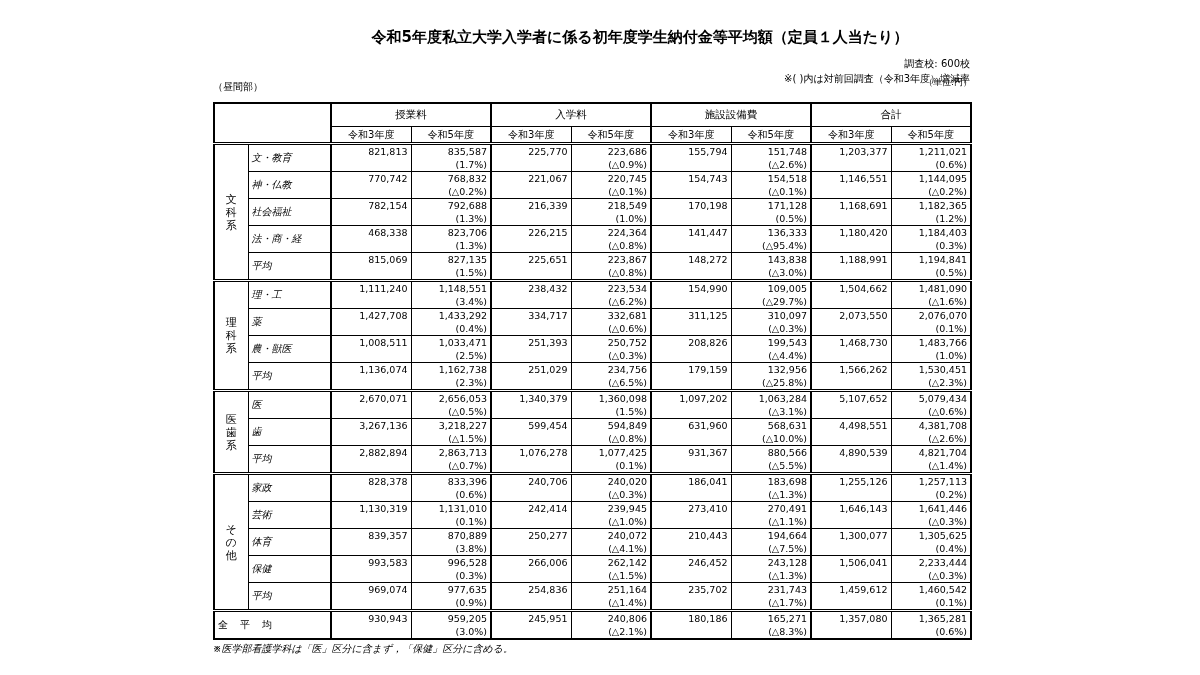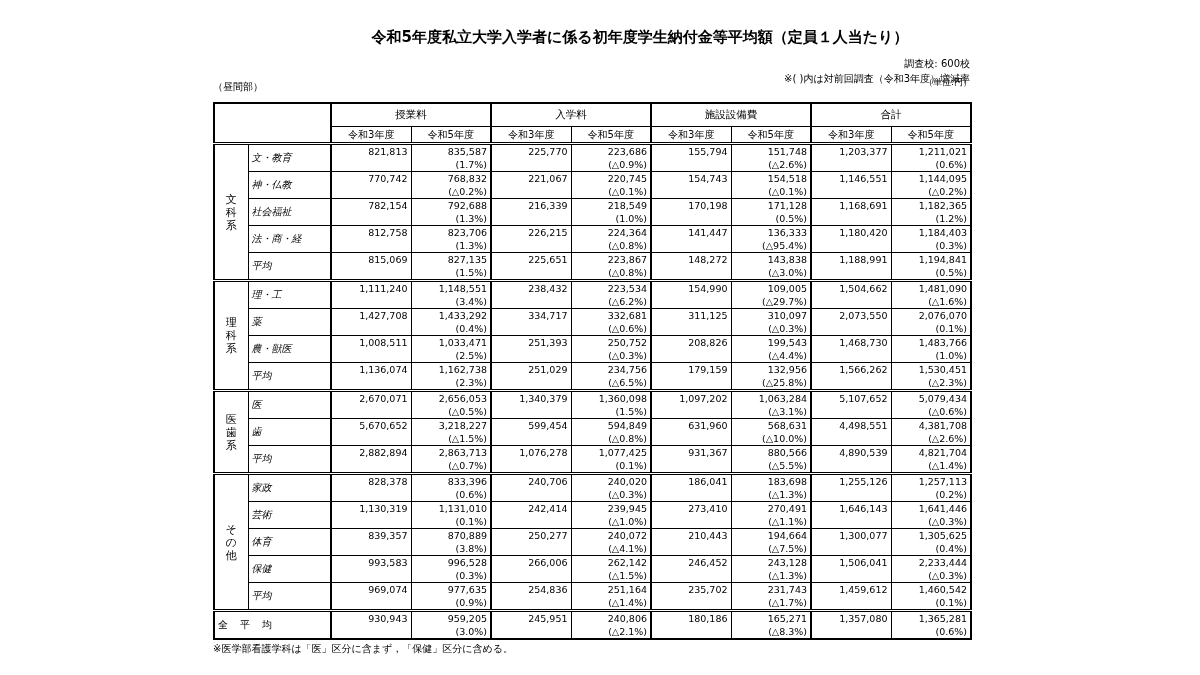--- a/index.html
+++ b/index.html
@@ -18,21 +18,21 @@
   th.group { height:22px; font-size:10.5px; text-align:center; }
   th.year { height:15px; font-size:10px; text-align:center; border-bottom:3px double #000 !important;margin-top:32px; }
   td.cat { text-align:center; font-size:11px; line-height:13px; border-right:1px solid #000; }
   td.sub { text-align:left; font-size:10px;font-style:italic; }
   td.num { text-align:right; vertical-align:top; line-height:13px; padding-top:1px; }
   .pct { display:block; }
   tr.dr td { height:26px; }
   .thick-l { border-left:2px solid #000 !important; }
   tr.sec-end td { border-bottom:3px double #000 !important; }
   td.allavg { text-align:left; font-size:10px; letter-spacing:12px; }
-  .footnote { position:absolute; left:213px; top:642px; font-size:10px; }
+  .footnote { position:absolute; left:213px; top:642px; font-size:10px;font-style:italic; }
 </style>
 </head>
 <body>
 
 <div class="title">令和5年度私立大学入学者に係る初年度学生納付金等平均額（定員１人当たり）</div>
 <div class="note-right n1">調査校: 600校</div>
 <div class="note-right n2">※( )内は対前回調査（令和3年度）増減率</div>
 <div class="note-right n3">（単位:円）</div>
 <div class="note-left">（昼間部）</div>
 
@@ -100,21 +100,21 @@
         <td class="num"><span>792,688</span><span class="pct">(1.3%)</span></td>
         <td class="num thick-l"><span>216,339</span></td>
         <td class="num"><span>218,549</span><span class="pct">(1.0%)</span></td>
         <td class="num thick-l"><span>170,198</span></td>
         <td class="num"><span>171,128</span><span class="pct">(0.5%)</span></td>
         <td class="num thick-l"><span>1,168,691</span></td>
         <td class="num"><span>1,182,365</span><span class="pct">(1.2%)</span></td>
       </tr>
       <tr class="dr">
         <td class="sub">法・商・経</td>
-        <td class="num thick-l"><span>812,758</span></td>
+        <td class="num thick-l"><span>468,338</span></td>
         <td class="num"><span>823,706</span><span class="pct">(1.3%)</span></td>
         <td class="num thick-l"><span>226,215</span></td>
         <td class="num"><span>224,364</span><span class="pct">(△0.8%)</span></td>
         <td class="num thick-l"><span>141,447</span></td>
         <td class="num"><span>136,333</span><span class="pct">(△95.4%)</span></td>
         <td class="num thick-l"><span>1,180,420</span></td>
         <td class="num"><span>1,184,403</span><span class="pct">(0.3%)</span></td>
       </tr>
       <tr class="dr sec-end">
         <td class="sub">平均</td>
@@ -183,21 +183,21 @@
         <td class="num"><span>2,656,053</span><span class="pct">(△0.5%)</span></td>
         <td class="num thick-l"><span>1,340,379</span></td>
         <td class="num"><span>1,360,098</span><span class="pct">(1.5%)</span></td>
         <td class="num thick-l"><span>1,097,202</span></td>
         <td class="num"><span>1,063,284</span><span class="pct">(△3.1%)</span></td>
         <td class="num thick-l"><span>5,107,652</span></td>
         <td class="num"><span>5,079,434</span><span class="pct">(△0.6%)</span></td>
       </tr>
       <tr class="dr">
         <td class="sub">歯</td>
-        <td class="num thick-l"><span>5,670,652</span></td>
+        <td class="num thick-l"><span>3,267,136</span></td>
         <td class="num"><span>3,218,227</span><span class="pct">(△1.5%)</span></td>
         <td class="num thick-l"><span>599,454</span></td>
         <td class="num"><span>594,849</span><span class="pct">(△0.8%)</span></td>
         <td class="num thick-l"><span>631,960</span></td>
         <td class="num"><span>568,631</span><span class="pct">(△10.0%)</span></td>
         <td class="num thick-l"><span>4,498,551</span></td>
         <td class="num"><span>4,381,708</span><span class="pct">(△2.6%)</span></td>
       </tr>
       <tr class="dr sec-end">
         <td class="sub">平均</td>

